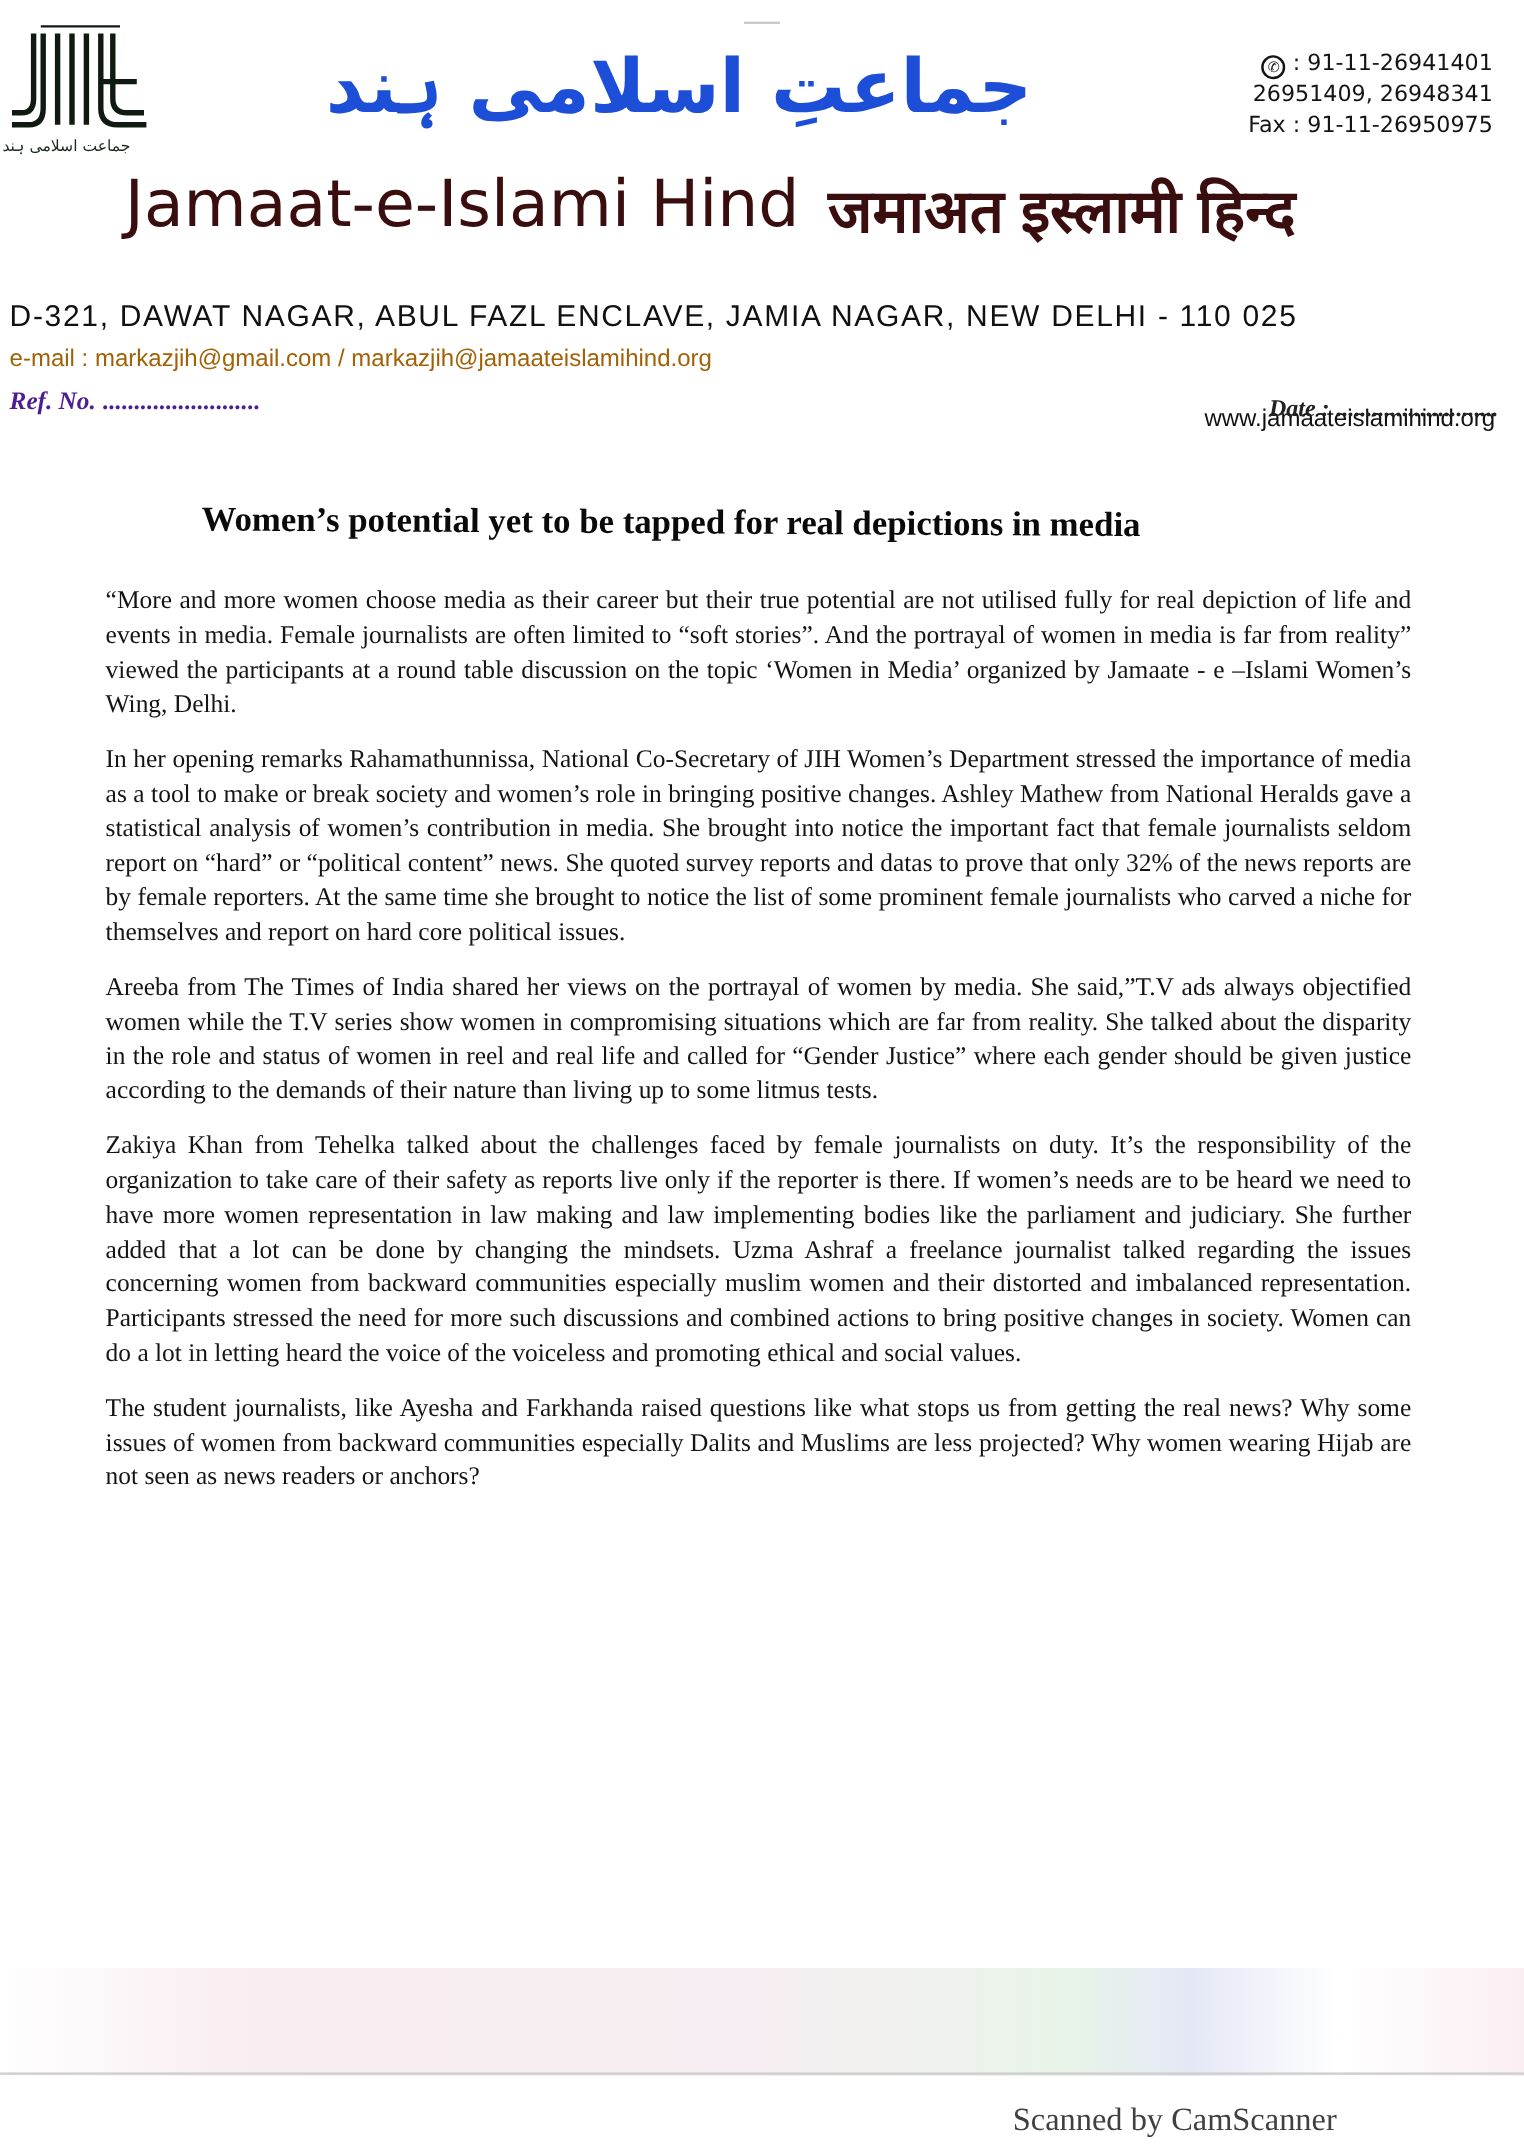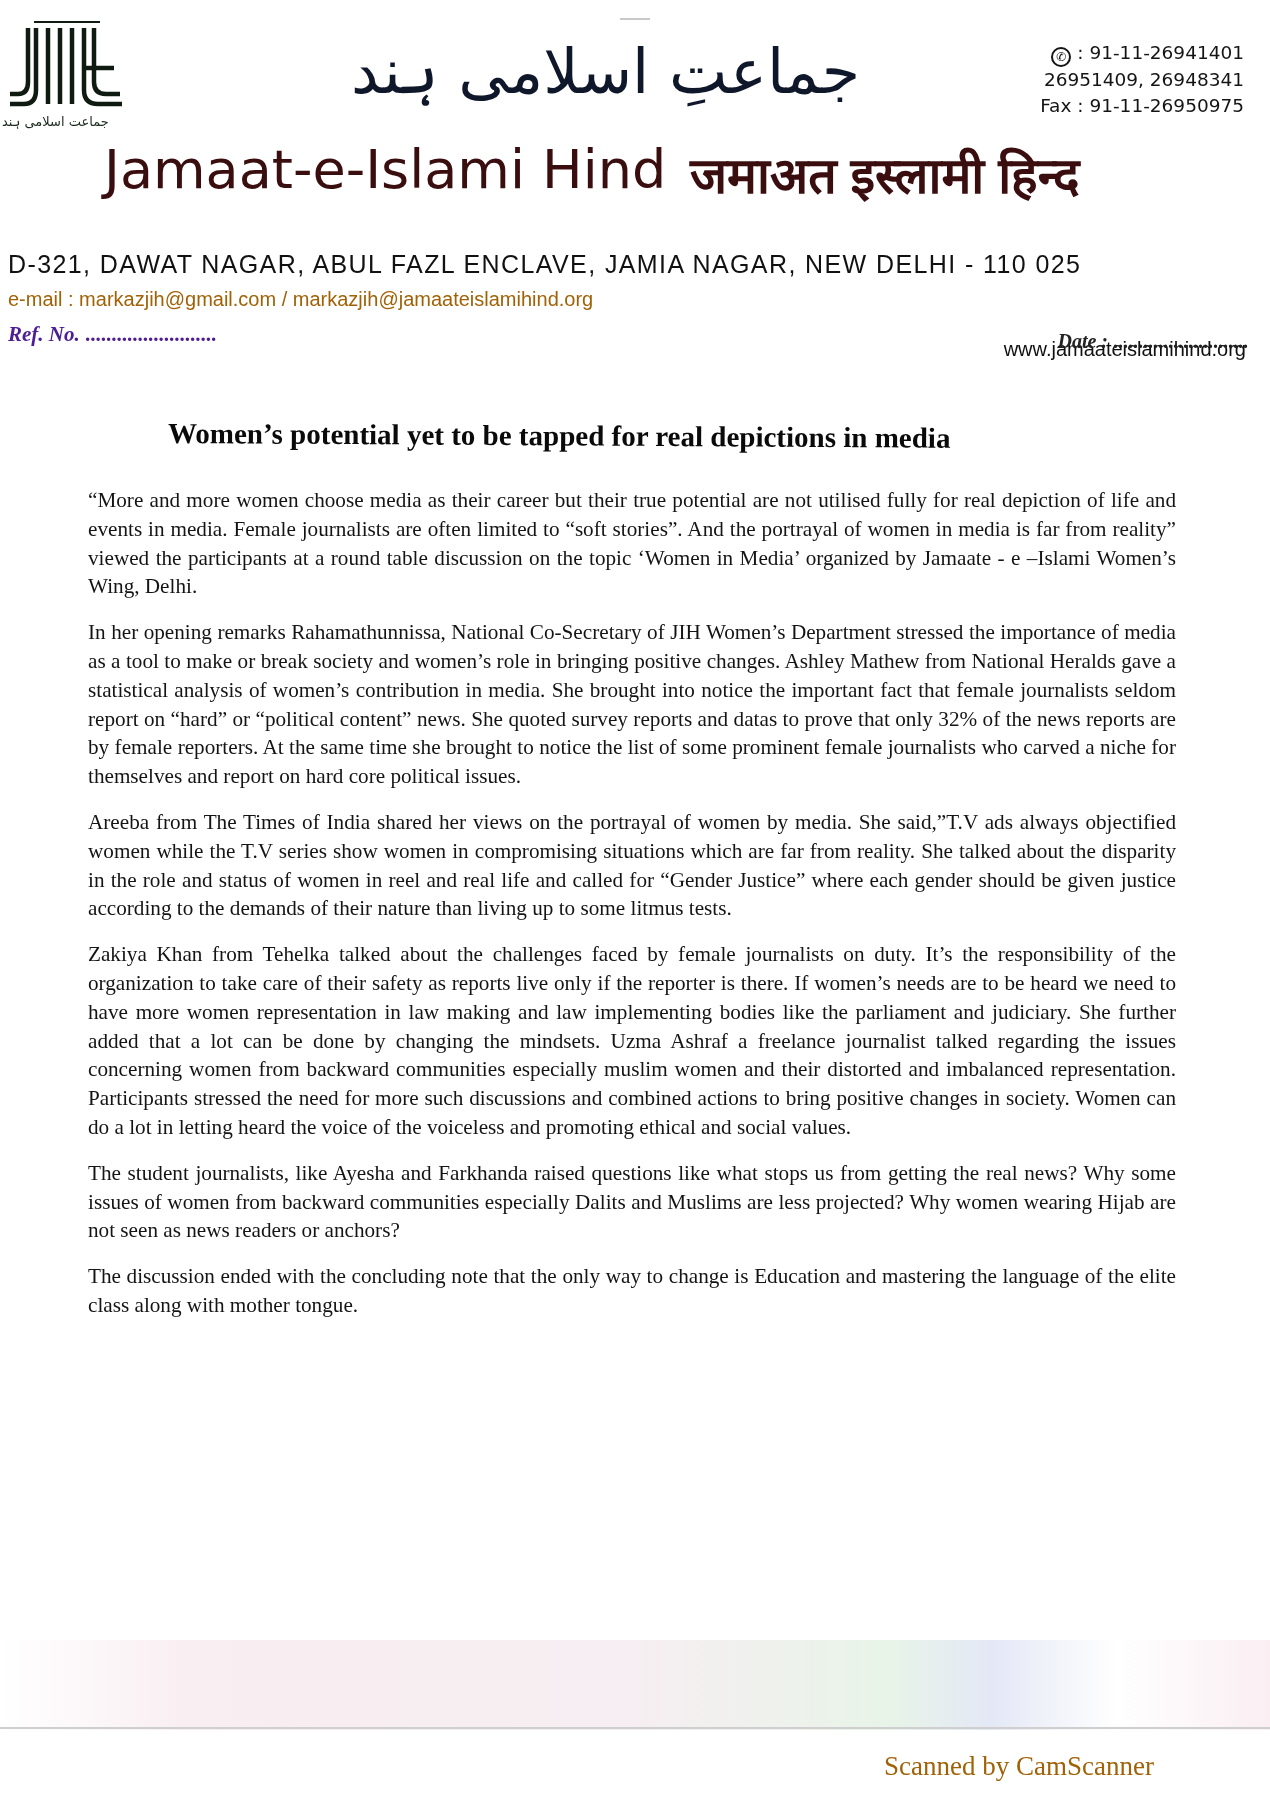--- a/index.html
+++ b/index.html
@@ -7,21 +7,21 @@
       width: 1270px; height: 1797px; background: #ffffff; position: relative; overflow: hidden;
       font-family: "Liberation Serif", serif; color: #111;
     }
     .abs { position: absolute; }
 
     
     #logo { left: 4px; top: 20px; width: 122px; height: 92px; }
     #logo-caption { left: 2px; top: 114px; font-family: "DejaVu Sans", sans-serif; font-size: 13px; color: #1b2a1e; letter-spacing: -0.5px; direction: rtl; }
 
     
-    #urdu-title { left: 320px; top: 22px; width: 540px; height: 100px; font-family: "DejaVu Sans", sans-serif; font-size: 62px; font-weight: normal; color: #0f172a; line-height: 100px; direction: rtl; white-space: nowrap; }
+    #urdu-title { left: 320px; top: 22px; width: 540px; height: 100px; font-family: "DejaVu Sans", sans-serif; font-size: 62px; font-weight: bold; color: #1d4ed8; line-height: 100px; direction: rtl; white-space: nowrap; }
 
     
     #org-english { left: 104px; top: 138px; font-family: "DejaVu Sans", sans-serif; font-size: 54px; color: #3a0d0f; letter-spacing: 0px; }
     
     #org-hindi { left: 690px; top: 140px; font-family: Liberation Sans, sans-serif; font-size: 50px; font-weight: bold; color: #3a0d0f; white-space: nowrap; }
 
     
     #contact { right: 26px; top: 40px; text-align: right; font-family: "DejaVu Sans", sans-serif; font-size: 18.5px; line-height: 26px; color: #141414; }
     #contact .phone-icon { display: inline-block; width: 16px; height: 16px; border: 2px solid #141414; border-radius: 50%; font-size: 12px; line-height: 16px; text-align: center; vertical-align: -2px; font-style: italic; font-weight: bold; }
 
@@ -37,21 +37,21 @@
     #article-title { left: 168px; top: 417px; font-family: "Liberation Serif", serif; font-weight: bold; font-size: 29px; color: #0a0a0a; white-space: nowrap; transform: rotate(0.35deg); transform-origin: left center; }
     #article-body { left: 88px; top: 486px; width: 1088px; font-family: "Liberation Serif", serif; font-size: 21.2px; line-height: 28.8px; color: #141414; text-align: justify; }
     #article-body p { margin: 0 0 17px 0; }
     #article-body p.tight { margin-bottom: 14px; }
 
     
     #scan-smudge { left: 0; top: 1640px; width: 1270px; height: 90px;
       background: linear-gradient(90deg, rgba(250,240,244,0) 0%, rgba(248,236,240,0.9) 15%, rgba(246,238,242,1) 50%, rgba(232,244,232,1) 70%, rgba(228,232,246,1) 78%, rgba(255,255,255,0.8) 88%, rgba(250,238,242,1) 100%); }
     #scan-smudge-line { left: 0; top: 1727px; width: 1270px; height: 2px; background: #cfcfcf; }
 
-    #watermark { left: 884px; top: 1751px; font-family: "Liberation Serif", serif; font-size: 27px; color: #a16207; }
+    #watermark { left: 844px; top: 1751px; font-family: "Liberation Serif", serif; font-size: 27px; color: #404040; }
     #top-mark { left: 620px; top: 18px; width: 30px; height: 2px; background: #c9c9c9; }
   </style>
 </head>
 <body>
 
 <div class="abs" id="top-mark"></div>
 
 <svg class="abs" id="logo" viewBox="0 0 122 92">
   <g fill="none" stroke="#0f1a10" stroke-width="4.5">
     <line x1="30" y1="2" x2="96" y2="2" stroke-width="2"></line>
@@ -94,18 +94,17 @@
 </div>
 
 <div class="abs" id="article-title">Women’s potential yet to be tapped for real depictions in media</div>
 
 <div class="abs" id="article-body">
   <p>“More and more women choose media as their career but their true potential are not utilised fully for real depiction of life and events in media. Female journalists are often limited to “soft stories”. And the portrayal of women in media is far from reality” viewed the participants at a round table discussion on the topic ‘Women in Media’ organized by Jamaate - e –Islami Women’s Wing, Delhi.</p>
   <p>In her opening remarks Rahamathunnissa, National Co-Secretary of JIH Women’s Department stressed the importance of media as a tool to make or break society and women’s role in bringing positive changes. Ashley Mathew from National Heralds gave a statistical analysis of women’s contribution in media. She brought into notice the important fact that female journalists seldom report on “hard” or “political content” news. She quoted survey reports and datas to prove that only 32% of the news reports are by female reporters. At the same time she brought to notice the list of some prominent female journalists who carved a niche for themselves and report on hard core political issues.</p>
   <p>Areeba from The Times of India shared her views on the portrayal of women by media. She said,”T.V ads always objectified women while the T.V series show women in compromising situations which are far from reality. She talked about the disparity in the role and status of women in reel and real life and called for “Gender Justice” where each gender should be given justice according to the demands of their nature than living up to some litmus tests.</p>
   <p>Zakiya Khan from Tehelka talked about the challenges faced by female journalists on duty. It’s the responsibility of the organization to take care of their safety as reports live only if the reporter is there. If women’s needs are to be heard we need to have more women representation in law making and law implementing bodies like the parliament and judiciary. She further added that a lot can be done by changing the mindsets. Uzma Ashraf a freelance journalist talked regarding the issues concerning women from backward communities especially muslim women and their distorted and imbalanced representation. Participants stressed the need for more such discussions and combined actions to bring positive changes in society. Women can do a lot in letting heard the voice of the voiceless and promoting ethical and social values.</p>
   <p>The student journalists, like Ayesha and Farkhanda raised questions like what stops us from getting the real news? Why some issues of women from backward communities especially Dalits and Muslims are less projected? Why women wearing Hijab are not seen as news readers or anchors?</p>
-  <p class="tight">The discussion ended with the concluding note that the only way to change is Education and mastering the language of the elite class along with mother tongue.</p>
 </div>
 
 <div class="abs" id="scan-smudge"></div>
 <div class="abs" id="scan-smudge-line"></div>
 <div class="abs" id="watermark">Scanned by CamScanner</div>
 
 </body></html>

